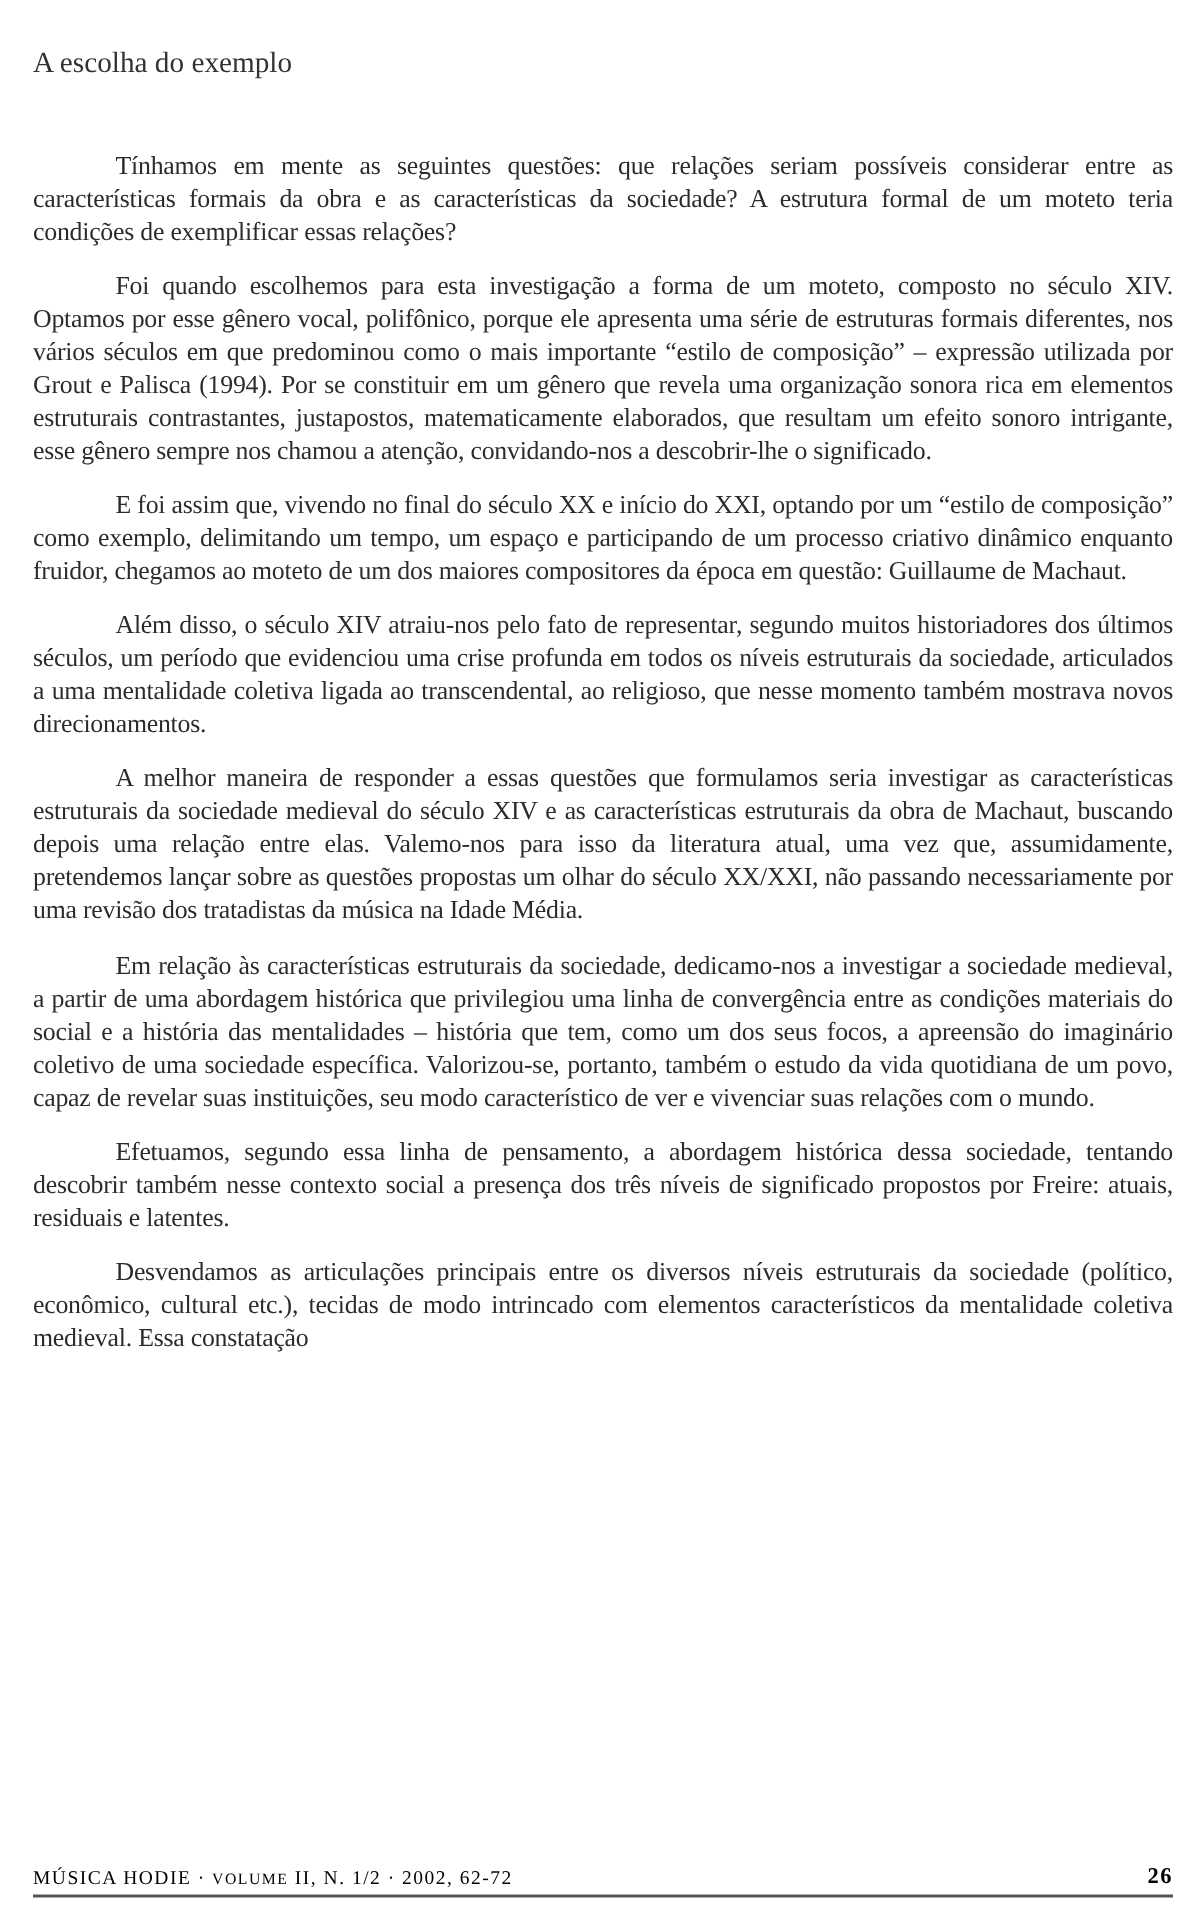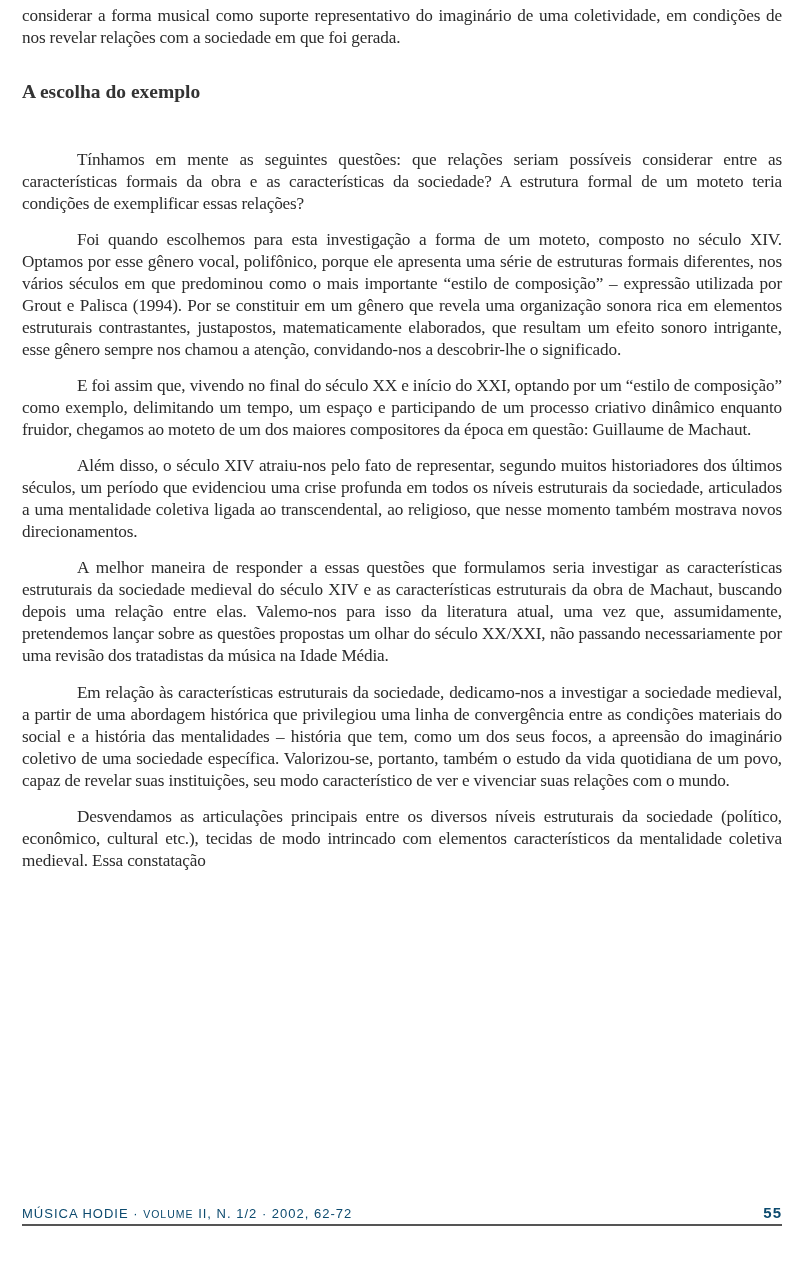--- a/index.html
+++ b/index.html
@@ -31,73 +31,73 @@
       word-spacing: 0px;
     }
     p.body.noindent {
       text-indent: 0;
     }
     p.body + p.body {
       margin-top: 14px;
     }
     h2.section {
       margin: 0;
-      font-weight: bold;
+      font-weight: normal;
       font-size: 19.5px;
       line-height: 26px;
       color: #333333;
       letter-spacing: 0px;
     }
     .footer {
       position: absolute;
       left: 22px;
-      top: 1200px;
+      top: 1239px;
       width: 760px;
       height: 24px;
       border-bottom: 2px solid #555555;
       display: flex;
       justify-content: space-between;
       align-items: flex-end;
-      font-family: Liberation Sans, sans-serif;
-      color: #0c4a6e;
+      font-family: Liberation Serif, serif;
+      color: #000000;
     }
     .footer .journal {
       font-size: 13px;
       letter-spacing: 1px;
       padding-bottom: 3px;
     }
     .footer .journal .sc {
       font-size: 10.5px;
     }
     .footer .pagenum {
       font-size: 15px;
       font-weight: bold;
       padding-bottom: 3px;
       letter-spacing: 1px;
     }
   </style>
 </head>
 <body>
 
 <div class="page">
-  <p class="body noindent" style="margin-top:5px;">considerar a forma musical como suporte representativo do imaginário de uma coletividade, em condições de nos revelar relações com a sociedade em que foi gerada.</p>
 
   <h2 class="section" style="margin-top:30px;">A escolha do exemplo</h2>
 
   <div style="margin-top:44px;">
     <p class="body">Tínhamos em mente as seguintes questões: que relações seriam possíveis considerar entre as características formais da obra e as características da sociedade? A estrutura formal de um moteto teria condições de exemplificar essas relações?</p>
     <p class="body">Foi quando escolhemos para esta investigação a forma de um moteto, composto no século XIV. Optamos por esse gênero vocal, polifônico, porque ele apresenta uma série de estruturas formais diferentes, nos vários séculos em que predominou como o mais importante “estilo de composição” – expressão utilizada por Grout e Palisca (1994). Por se constituir em um gênero que revela uma organização sonora rica em elementos estruturais contrastantes, justapostos, matematicamente elaborados, que resultam um efeito sonoro intrigante, esse gênero sempre nos chamou a atenção, convidando-nos a descobrir-lhe o significado.</p>
     <p class="body">E foi assim que, vivendo no final do século XX e início do XXI, optando por um “estilo de composição” como exemplo, delimitando um tempo, um espaço e participando de um processo criativo dinâmico enquanto fruidor, chegamos ao moteto de um dos maiores compositores da época em questão: Guillaume de Machaut.</p>
     <p class="body">Além disso, o século XIV atraiu-nos pelo fato de representar, segundo muitos historiadores dos últimos séculos, um período que evidenciou uma crise profunda em todos os níveis estruturais da sociedade, articulados a uma mentalidade coletiva ligada ao transcendental, ao religioso, que nesse momento também mostrava novos direcionamentos.</p>
     <p class="body">A melhor maneira de responder a essas questões que formulamos seria investigar as características estruturais da sociedade medieval do século XIV e as características estruturais da obra de Machaut, buscando depois uma relação entre elas. Valemo-nos para isso da literatura atual, uma vez que, assumidamente, pretendemos lançar sobre as questões propostas um olhar do século XX/XXI, não passando necessariamente por uma revisão dos tratadistas da música na Idade Média.</p>
   </div>
 
 
   <div style="margin-top:15px;">
     <p class="body">Em relação às características estruturais da sociedade, dedicamo-nos a investigar a sociedade medieval, a partir de uma abordagem histórica que privilegiou uma linha de convergência entre as condições materiais do social e a história das mentalidades – história que tem, como um dos seus focos, a apreensão do imaginário coletivo de uma sociedade específica. Valorizou-se, portanto, também o estudo da vida quotidiana de um povo, capaz de revelar suas instituições, seu modo característico de ver e vivenciar suas relações com o mundo.</p>
+    <p class="body">Efetuamos, segundo essa linha de pensamento, a abordagem histórica dessa sociedade, tentando descobrir também nesse contexto social a presença dos três níveis de significado propostos por Freire: atuais, residuais e latentes.</p>
     <p class="body">Desvendamos as articulações principais entre os diversos níveis estruturais da sociedade (político, econômico, cultural etc.), tecidas de modo intrincado com elementos característicos da mentalidade coletiva medieval. Essa constatação</p>
   </div>
 </div>
 
 <div class="footer">
   <span class="journal"><span>MÚSICA HODIE · </span><span class="sc">VOLUME</span><span> II, N. 1/2 · 2002, 62-72</span></span>
-  <span class="pagenum">55</span>
+  <span class="pagenum">26</span>
 </div>
 
 </body></html>

